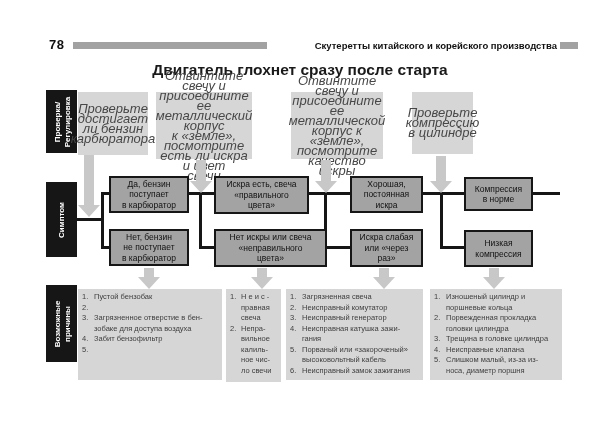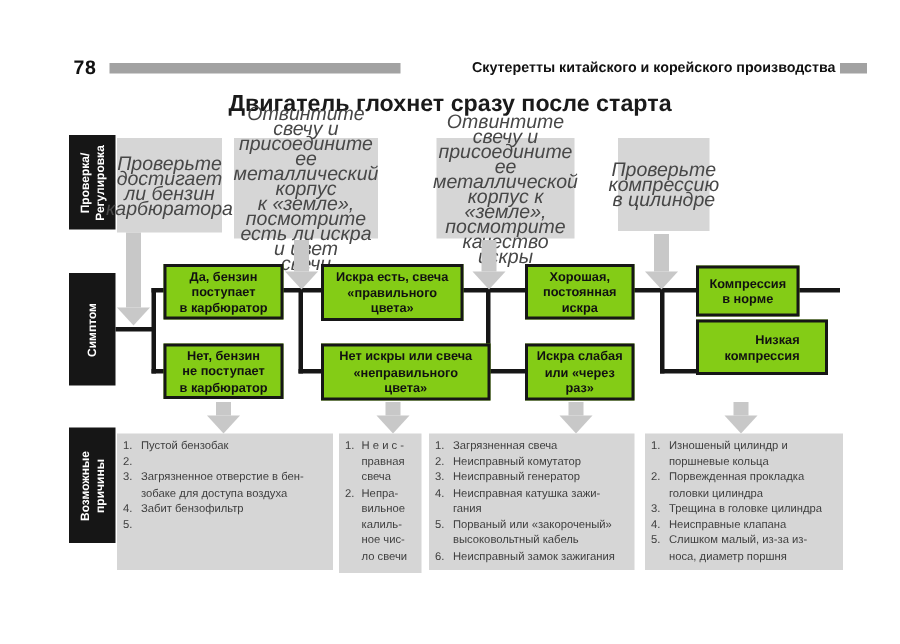--- a/index.html
+++ b/index.html
@@ -25,31 +25,31 @@
   .vl3 { left:46px; top:285px; width:31px; height:77px; }
   
   .check { position:absolute; background:var(--box_gray,#d6d6d6); color:var(--check_text,#474747);
            font-size:13px; line-height:10px; text-align:center; white-space:pre-line;
            display:flex; align-items:center; justify-content:center;font-style:italic; }
   .g1 { left:78px;  top:92px; width:70px; height:63px; }
   .g2 { left:156px; top:92px; width:96px; height:67px; }
   .g3 { left:291px; top:92px; width:92px; height:67px; }
   .g4 { left:412px; top:92px; width:61px; height:62px; }
   
-  .sym { position:absolute; background:#84cc16; border:2px solid #161616; box-sizing:border-box;
-         font-size:8.5px; line-height:10.5px; font-weight:bold; color:#111; text-align:center;
+  .sym { position:absolute; background:#a3a3a3; border:2px solid #161616; box-sizing:border-box;
+         font-size:8.5px; line-height:10.5px; font-weight:normal; color:#111; text-align:center;
          white-space:pre-line; display:flex; align-items:center; justify-content:center; }
   .s1 { left:109px; top:176px; width:80px; height:37px; }
   .s2 { left:214px; top:176px; width:95px; height:38px; }
   .s3 { left:350px; top:176px; width:73px; height:37px; }
   .s4 { left:464px; top:177px; width:69px; height:34px; }
   .s5 { left:109px; top:229px; width:80px; height:37px; }
   .s6 { left:214px; top:229px; width:113px; height:38px; }
   .s7 { left:350px; top:229px; width:73px; height:38px; }
-  .s8 { left:464px; top:213px; width:88px; height:37px;text-align:right; }
+  .s8 { left:464px; top:230px; width:69px; height:37px; }
   
   .cause { position:absolute; background:var(--box_gray,#d6d6d6); color:var(--cause_text,#3e3e3e);
            font-size:7.5px; line-height:10.5px; padding:3px 2px 2px 4px; box-sizing:border-box; }
   .c1 { left:78px;  top:289px; width:144px; height:91px; }
   .c2 { left:226px; top:289px; width:55px;  height:93px; }
   .c3 { left:286px; top:289px; width:137px; height:91px; }
   .c4 { left:430px; top:289px; width:132px; height:91px; }
   .ci { display:flex; }
   .ci .n { flex:none; width:12px; }
   .c2 .ci .n { width:11px; }

